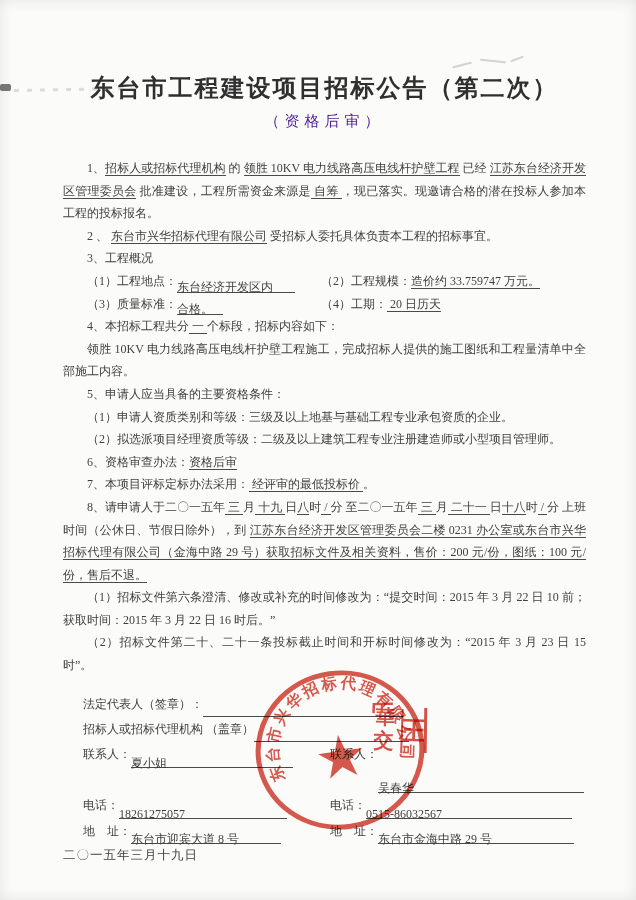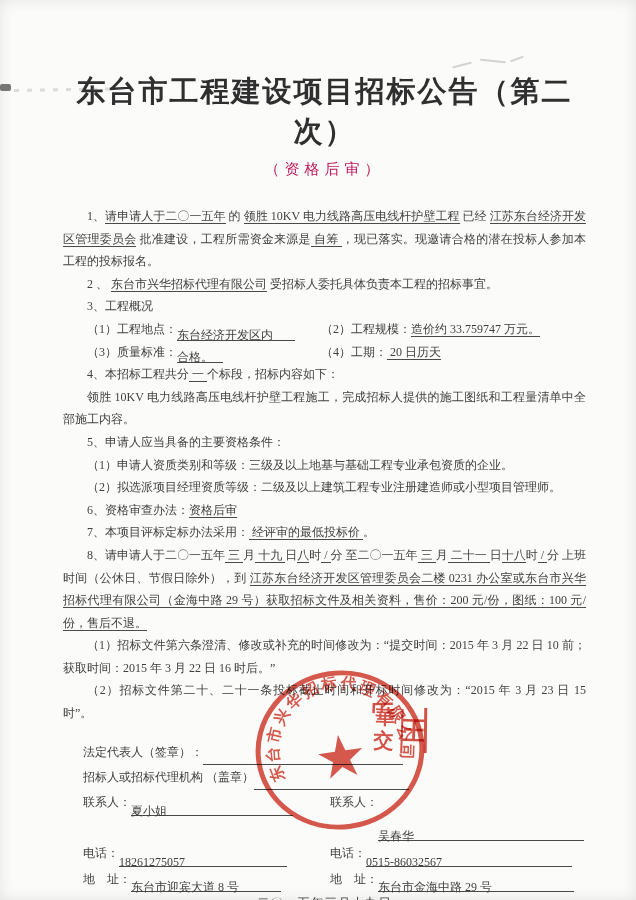--- a/index.html
+++ b/index.html
@@ -5,39 +5,39 @@
   html,body{margin:0;padding:0;}
   body{
     width:636px;height:900px;overflow:hidden;position:relative;
     background:#fbfbf9;
     font-family:"Liberation Serif","DejaVu Serif",serif;
     color:#3f3f3f;
     box-shadow:inset 0 0 14px rgba(60,60,55,.12);
   }
   .page{position:absolute;inset:0;padding:0 50px 0 63px;box-sizing:border-box;}
   .title{
-    margin:72px 0 0 0;text-align:center;font-size:29px;font-weight:bold;
+    margin:72px 0 0 0;text-align:center;font-size:24px;font-weight:bold;
     color:#2f2f2f;letter-spacing:2px;
   }
   .subtitle{
-    margin:8px 0 26px 0;text-align:center;font-size:15px;color:#be185d;letter-spacing:5px;
+    margin:8px 0 26px 0;text-align:center;font-size:15px;color:#4c1d95;letter-spacing:5px;
   }
   .doc-body{font-size:12px;line-height:22.6px;text-align:justify;}
   .para{margin:0;text-indent:2em;}
   .cols{display:flex;}
   .col-l{flex:0 0 258px;padding-left:24px;box-sizing:border-box;}
   .col-r{flex:1;}
   .u{border-bottom:1px solid #4a4a4a;padding-bottom:0px;}
   .blank{display:inline-block;vertical-align:bottom;height:16px;}
   .footer{margin-top:15px;font-size:12px;line-height:25.4px;}
   .frow{display:flex;}
   .f-l{flex:0 0 267px;padding-left:20px;box-sizing:border-box;}
   .f-l.full{flex:1;}
   .f-r{flex:1;}
-  .date{font-size:12.5px;text-align:center;margin-top:3px;letter-spacing:1px;}
+  .date{font-size:12.5px;text-align:left;margin-top:3px;letter-spacing:1px;}
   
   .stamp{position:absolute;mix-blend-mode:multiply;pointer-events:none;}
   .stamp-round{left:253px;top:668px;width:175px;height:166px;opacity:.85;}
   .stamp-square{left:368px;top:701px;width:63px;height:57px;opacity:.88;}
   
   .speck{position:absolute;left:0;top:84px;width:11px;height:7px;background:#4c4c4c;border-radius:2px;opacity:.75;}
   .squiggle{position:absolute;left:14px;top:88px;width:118px;height:3px;opacity:.5;
     background:repeating-linear-gradient(90deg,rgba(110,110,110,.45) 0 5px,transparent 5px 13px);
     transform:rotate(-1deg);}
   .title-marks{position:absolute;left:452px;top:56px;width:74px;height:14px;opacity:.35;}
@@ -56,21 +56,21 @@
   <div class="title-marks">
     <span class="m1"></span>
       <span class="m2"></span>
       <span class="m3"></span>
   </div>
 
   <h1 class="title">东台市工程建设项目招标公告（第二次）</h1>
   <div class="subtitle">（资格后审）</div>
 
   <div class="doc-body">
-      <p class="para"><span>1、</span><span class="u">请申请人于二〇一五年</span><span> 的 </span><span class="u">领胜 10KV 电力线路高压电线杆护壁工程</span><span> 已经 </span><span class="u">江苏东台经济开发区管理委员会</span><span> 批准建设，工程所需资金来源是</span><span class="u">&nbsp;自筹&nbsp;</span><span>，现已落实。现邀请合格的潜在投标人参加本工程的投标报名。</span></p>
+      <p class="para"><span>1、</span><span class="u">招标人或招标代理机构</span><span> 的 </span><span class="u">领胜 10KV 电力线路高压电线杆护壁工程</span><span> 已经 </span><span class="u">江苏东台经济开发区管理委员会</span><span> 批准建设，工程所需资金来源是</span><span class="u">&nbsp;自筹&nbsp;</span><span>，现已落实。现邀请合格的潜在投标人参加本工程的投标报名。</span></p>
       <p class="para"><span>2 、 </span><span class="u">东台市兴华招标代理有限公司</span><span> 受招标人委托具体负责本工程的招标事宜。</span></p>
       <p class="para"><span>3、工程概况</span></p>
       <div class="cols">
         <div class="col-l"><span>（1）工程地点：</span><span class="u blank" style="min-width: 118px;">东台经济开发区内</span></div>
         <div class="col-r"><span>（2）工程规模：</span><span class="u">造价约 33.759747 万元。</span></div>
       </div>
       <div class="cols">
         <div class="col-l"><span>（3）质量标准：</span><span class="u blank" style="min-width: 46px;">合格。</span></div>
         <div class="col-r"><span>（4）工期：</span><span class="u">&nbsp;20 日历天</span></div>
       </div>

